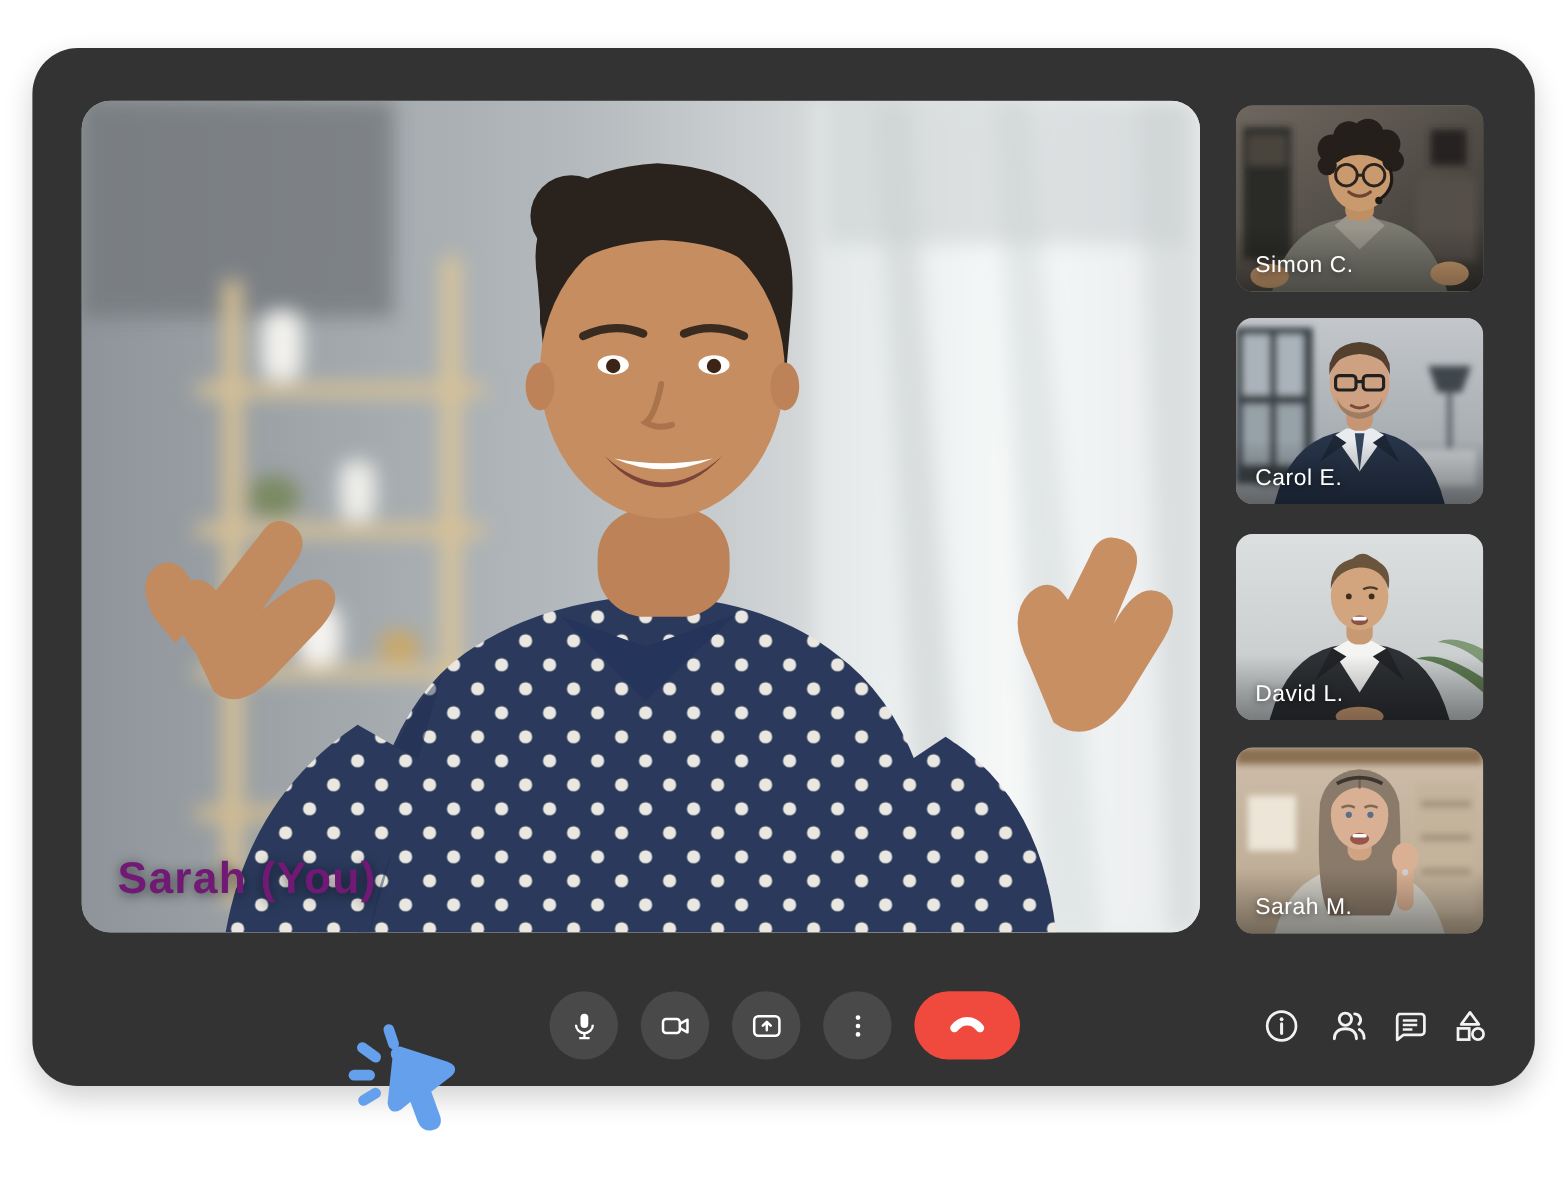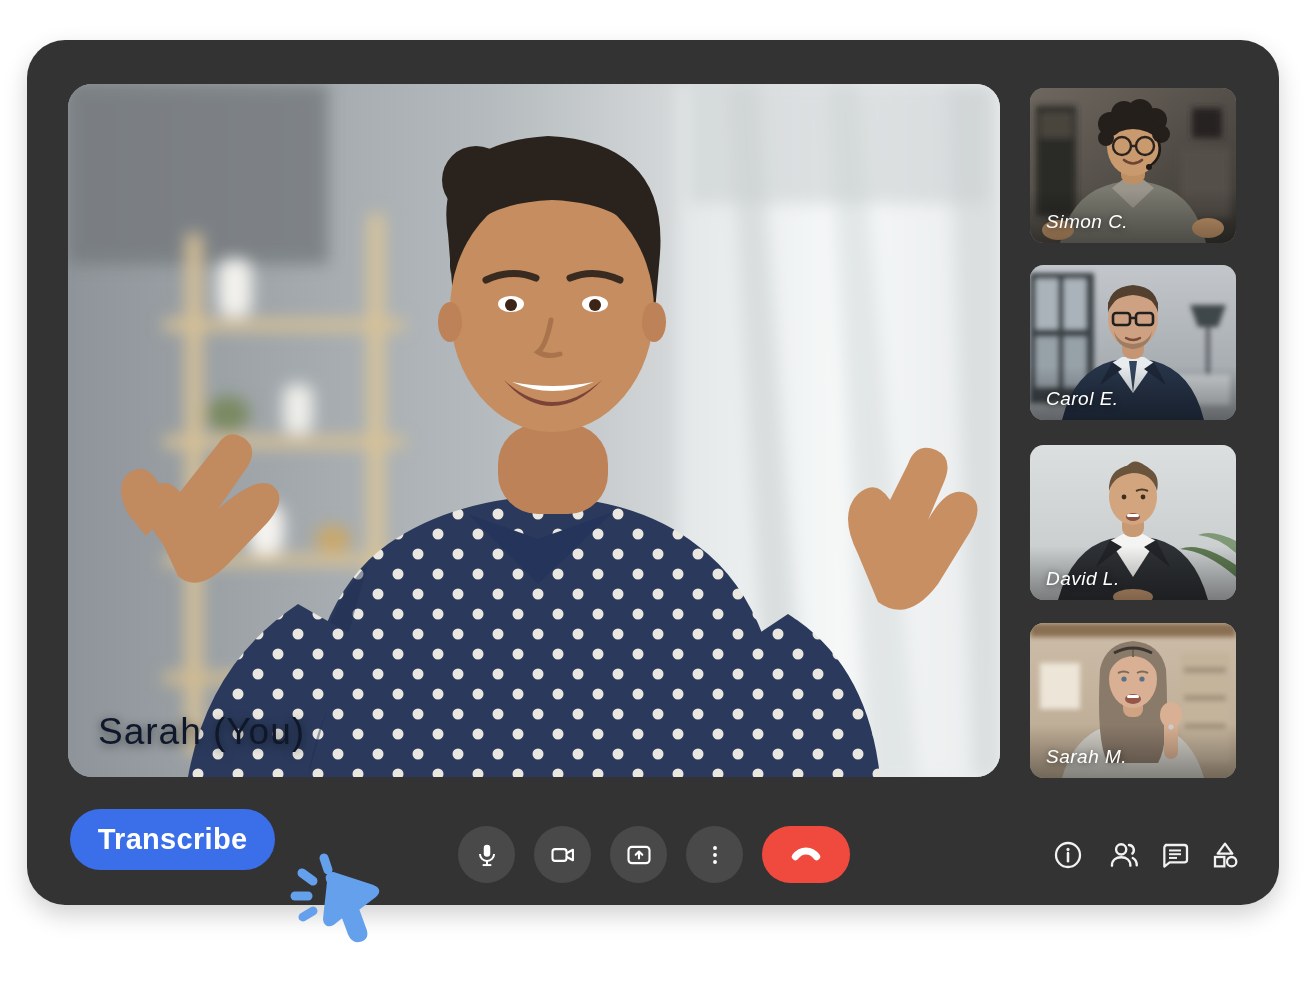--- a/index.html
+++ b/index.html
@@ -13,28 +13,28 @@
   }
 
   
   .main-video {
     position:absolute; left:41px; top:44px; width:932px; height:693px;
     border-radius:24px; overflow:hidden; background:#aeb3b6;
   }
   .main-video svg { display:block; width:100%; height:100%; }
   .speaker-label {
     position:absolute; left:30px; bottom:24px;
-    color:#0f172a; font-size:37px; font-weight:400; letter-spacing:1px;
+    color:#701a75; font-size:37px; font-weight:700; letter-spacing:1px;
     text-shadow:0 2px 10px rgba(0,0,0,.55);
   }
 
   
   .thumb {
     position:absolute; left:1003px; width:206px; height:155px;
-    border-radius:14px; overflow:hidden; background:#888;font-style:italic;
+    border-radius:14px; overflow:hidden; background:#888;
   }
   .thumb svg { display:block; width:100%; height:100%; }
   .thumb .name {
     position:absolute; left:16px; bottom:10px; color:#ffffff;
     font-size:19px; font-weight:400; letter-spacing:.5px;
     text-shadow:0 1px 6px rgba(0,0,0,.6);
   }
   .thumb .shade {
     position:absolute; left:0; right:0; bottom:0; height:54px;
     background:linear-gradient(to top, rgba(0,0,0,.38), rgba(0,0,0,0));
@@ -365,21 +365,20 @@
         <circle cx="94" cy="56" r="2.6" fill="#5a7086"></circle>
         <circle cx="112" cy="56" r="2.6" fill="#5a7086"></circle>
 
         <ellipse cx="103" cy="76" rx="8" ry="5" fill="#96564a"></ellipse>
         <rect x="97" y="72" width="12" height="3" rx="1.5" fill="#ffffff"></rect>
       </svg>
       <div class="shade"></div>
       <div class="name">Sarah M.</div>
     </div>
 
-    <button class="transcribe-btn">Transcribe</button>
 
     <button class="ctrl-btn" id="btn-mic">
       <svg width="26" height="26" viewBox="0 0 24 24">
         <rect x="9" y="2.5" width="6" height="11" rx="3" fill="#ffffff"></rect>
         <path d="M5.5 11 a6.5 6.5 0 0 0 13 0" stroke="#ffffff" stroke-width="1.8" fill="none"></path>
         <line x1="12" y1="17.5" x2="12" y2="21" stroke="#ffffff" stroke-width="1.8"></line>
         <line x1="8" y1="21.3" x2="16" y2="21.3" stroke="#ffffff" stroke-width="1.8"></line>
       </svg>
     </button>
 

